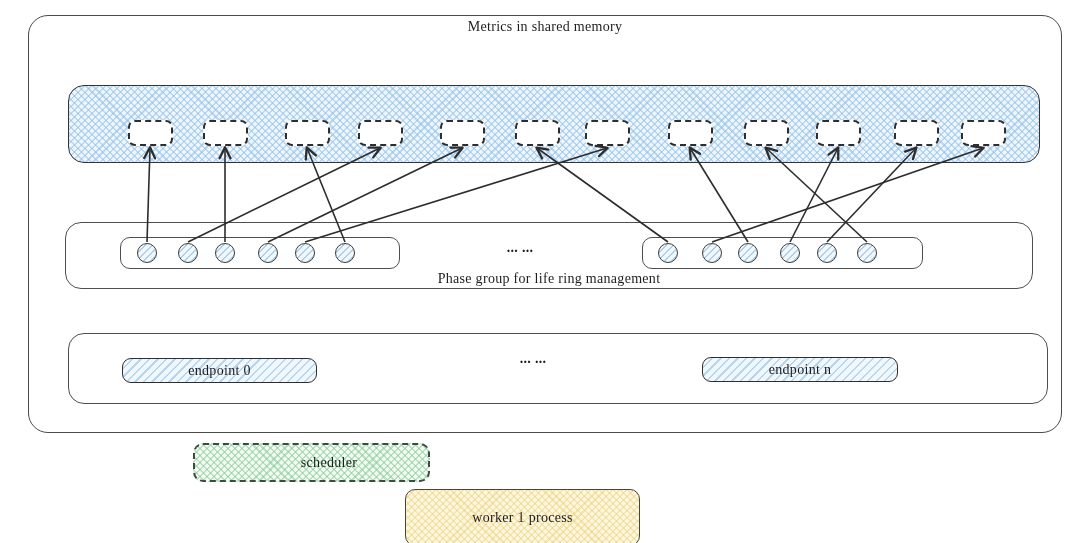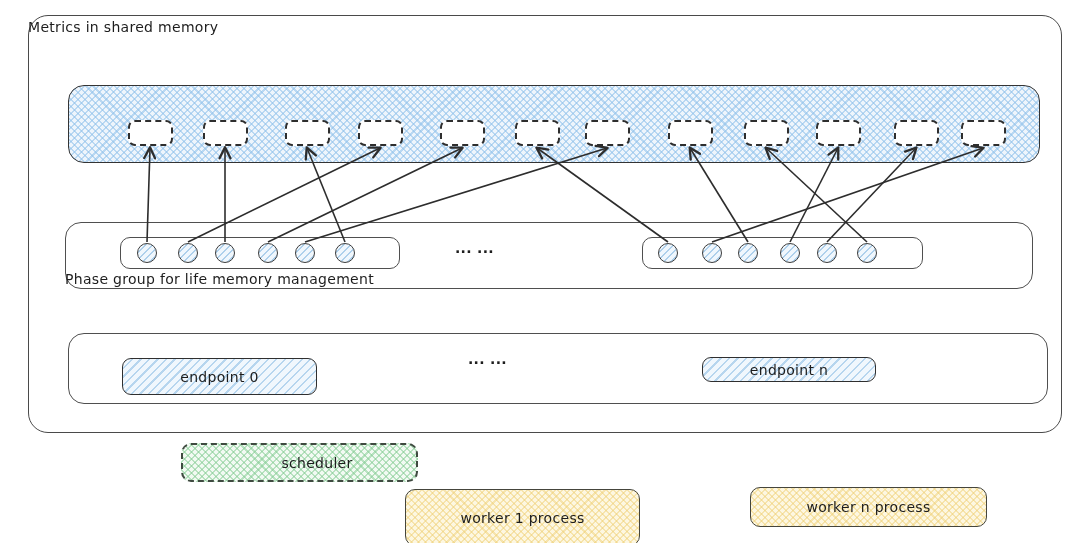--- a/index.html
+++ b/index.html
@@ -1,21 +1,21 @@
 <!DOCTYPE html>
 <html><head>
 <meta charset="utf-8">
 <style>
   html,body{margin:0;padding:0;background:#ffffff;}
   .canvas{
     position:relative;width:1080px;height:543px;background:#ffffff;
     font-family:"DejaVu Sans", sans-serif;color:#1d1d1d;overflow:hidden;
   }
   .abs{position:absolute;box-sizing:border-box;}
-  .lbl{font-size:14px;letter-spacing:.3px;white-space:nowrap;}
+  .lbl{font-size:14px;letter-spacing:.3px;text-align:center;white-space:nowrap;font-family:Liberation Serif, serif;}
 
   
   .outer-box{left:28px;top:15px;width:1034px;height:418px;border:1.6px solid #4a4a4a;border-radius:20px;background:#ffffff;}
   .outer-title{left:28px;top:19px;width:1034px;}
 
   
   .ring-buffer{
     left:68px;top:85px;width:972px;height:78px;border:1.6px solid #343434;border-radius:16px;
     background-color:#eef5fc;
     background-image:
@@ -43,28 +43,28 @@
   }
 
   
   .upstreams-box{left:68px;top:333px;width:980px;height:71px;border:1.5px solid #4f4f4f;border-radius:16px;background:#fff;}
   .endpoint{
     border:1.6px solid #2f2f2f;border-radius:9px;
     background-color:#f0f7fd;
     background-image:repeating-linear-gradient(135deg, rgba(125,180,224,.5) 0 1.6px, transparent 1.6px 6px);
     display:flex;align-items:center;justify-content:center;
   }
-  .endpoint-0{left:122px;top:358px;width:195px;height:37px;}
-  .endpoint-n{left:702px;top:357px;width:174px;height:25px;}
+  .endpoint-0{left:122px;top:358px;width:195px;height:25px;}
+  .endpoint-n{left:702px;top:357px;width:196px;height:25px;}
   .up-ellipsis{left:468px;top:351px;width:130px;font-weight:bold;}
   .up-label{left:68px;top:384px;width:980px;}
 
   
   .scheduler{
-    left:181px;top:443px;width:237px;height:39px;border:2px dashed #3f4a40;border-radius:10px;
+    left:193px;top:443px;width:237px;height:39px;border:2px dashed #3f4a40;border-radius:10px;
     background-color:#f2faf3;
     background-image:
       repeating-linear-gradient(45deg, rgba(126,201,142,.5) 0 1.5px, transparent 1.5px 5px),
       repeating-linear-gradient(135deg, rgba(126,201,142,.5) 0 1.5px, transparent 1.5px 5px);
     display:flex;align-items:center;justify-content:center;padding-left:35px;
   }
   .worker{
     border:1.8px solid #45453c;border-radius:10px;
     background-color:#fdf7e1;
     background-image:
@@ -113,39 +113,36 @@
       <div class="pcircle" style="left: 295px; top: 243px;"></div>
       <div class="pcircle" style="left: 335px; top: 243px;"></div>
       <div class="pcircle" style="left: 658px; top: 243px;"></div>
       <div class="pcircle" style="left: 702px; top: 243px;"></div>
       <div class="pcircle" style="left: 738px; top: 243px;"></div>
       <div class="pcircle" style="left: 780px; top: 243px;"></div>
       <div class="pcircle" style="left: 817px; top: 243px;"></div>
       <div class="pcircle" style="left: 857px; top: 243px;"></div>
     </div>
   <div class="abs pg-ellipsis lbl">... ...</div>
-  <div class="abs pg-label lbl">Phase group for life memory management</div>
+  <div class="abs pg-label lbl">Phase group for life ring management</div>
 
   <div class="abs upstreams-box"></div>
   <div class="abs endpoint endpoint-0">
     <span class="lbl">endpoint 0</span>
   </div>
   <div class="abs up-ellipsis lbl">... ...</div>
   <div class="abs endpoint endpoint-n">
     <span class="lbl">endpoint n</span>
   </div>
 
   <div class="abs scheduler">
     <span class="lbl">scheduler</span>
   </div>
   <div class="abs worker worker-1">
     <span class="lbl">worker 1 process</span>
-  </div>
-  <div class="abs worker worker-n">
-    <span class="lbl">worker n process</span>
   </div>
 
   <svg class="abs arrow-layer" width="1080" height="543" viewBox="0 0 1080 543" xmlns="http://www.w3.org/2000/svg">
     <defs>
       <marker id="arrowhead" viewBox="0 0 10 10" refX="8.5" refY="5" markerWidth="8.5" markerHeight="8.5" orient="auto-start-reverse">
         <path d="M1,1 L9,5 L1,9" fill="none" stroke="#2d2d2d" stroke-width="1.7" stroke-linecap="round" stroke-linejoin="round"></path>
       </marker>
     </defs>
     <g id="arrow-group">
         <line x1="147" y1="242" x2="150" y2="148" stroke="#2d2d2d" stroke-width="1.6" marker-end="url(#arrowhead)"></line>

